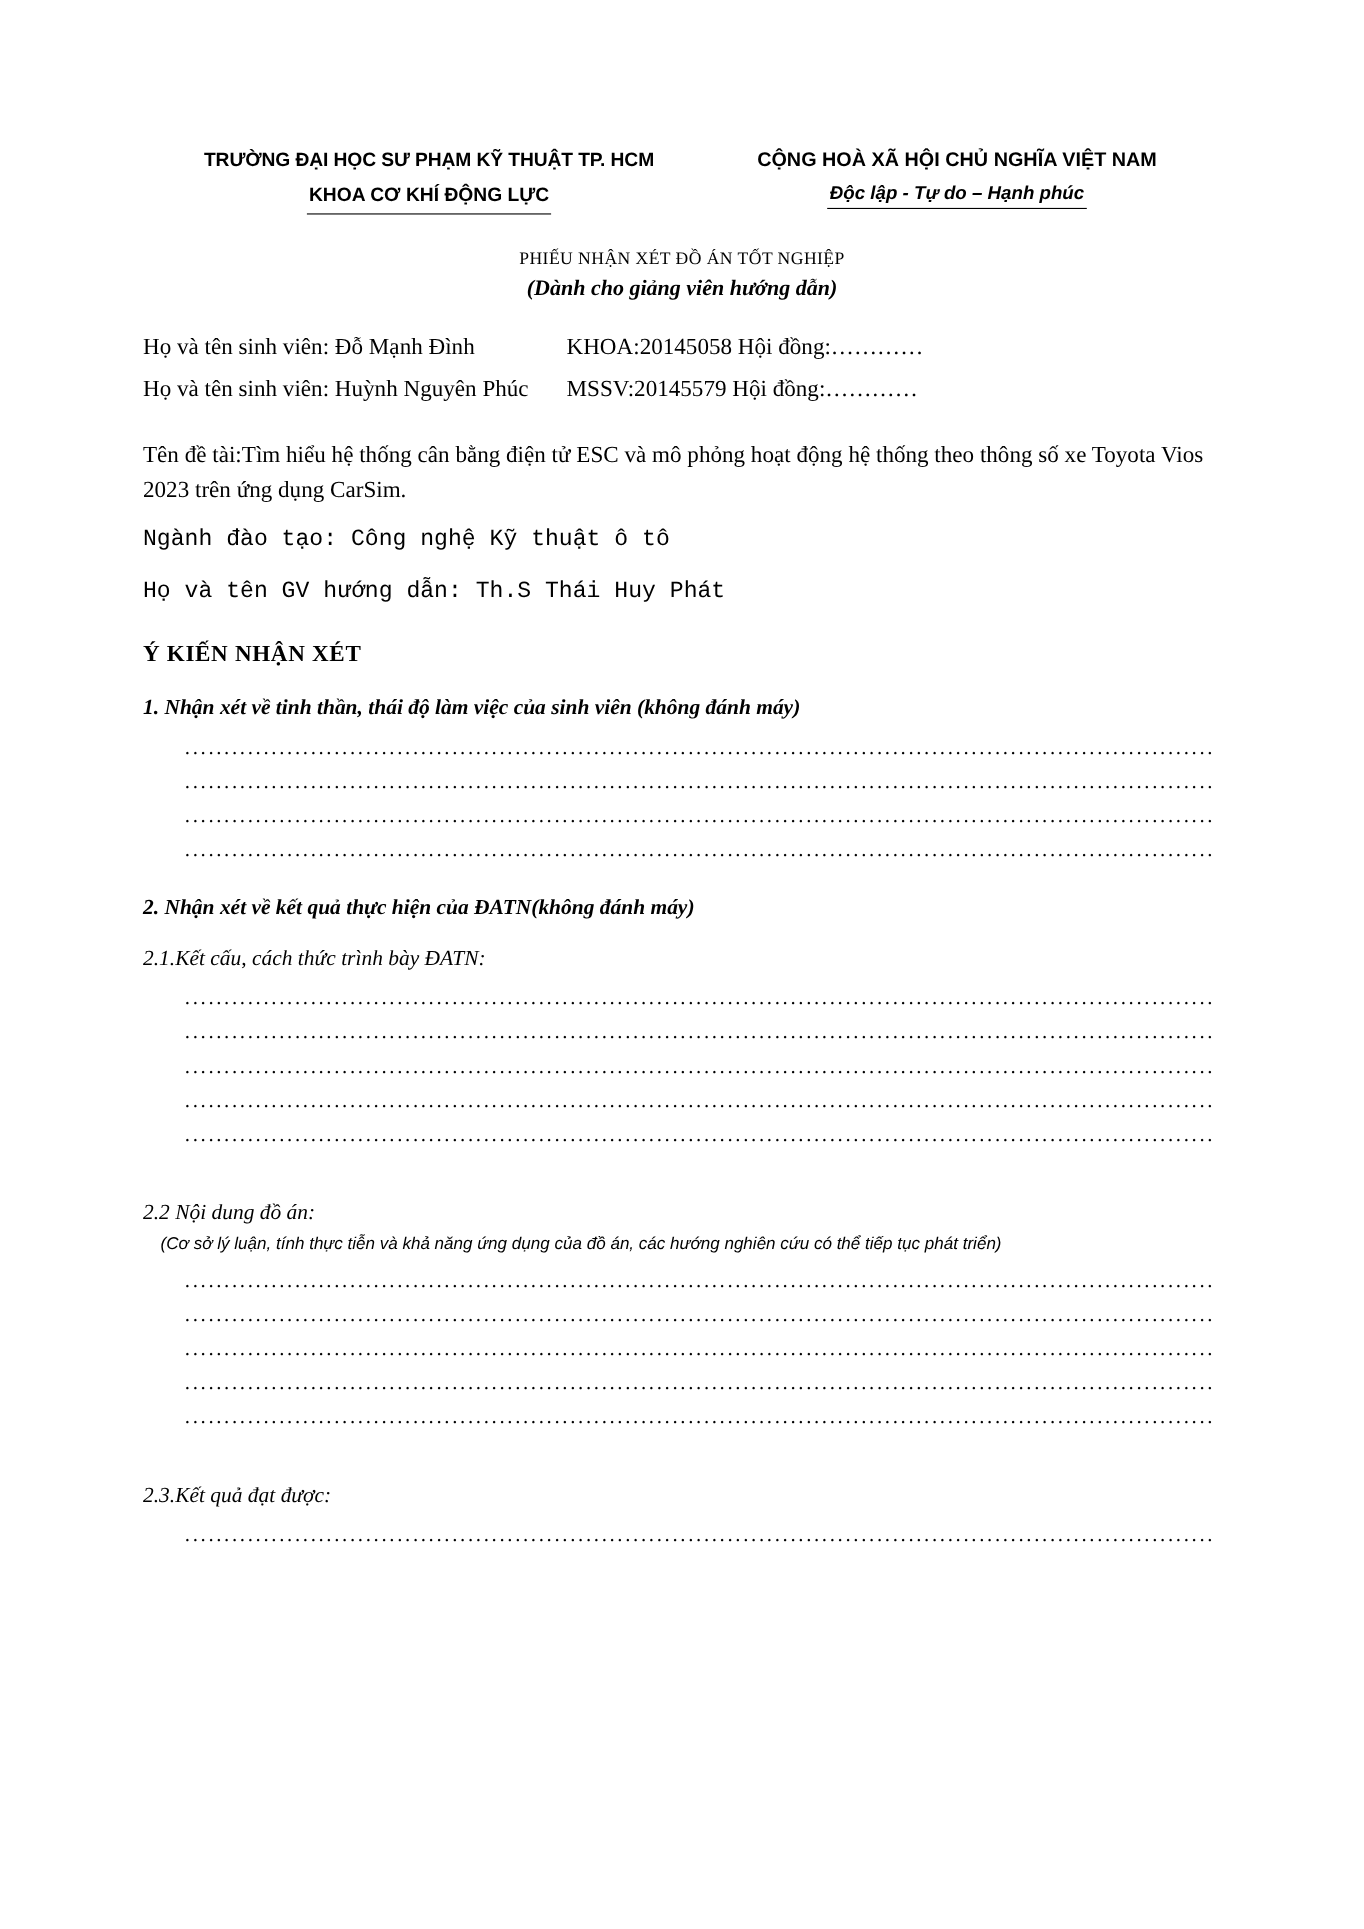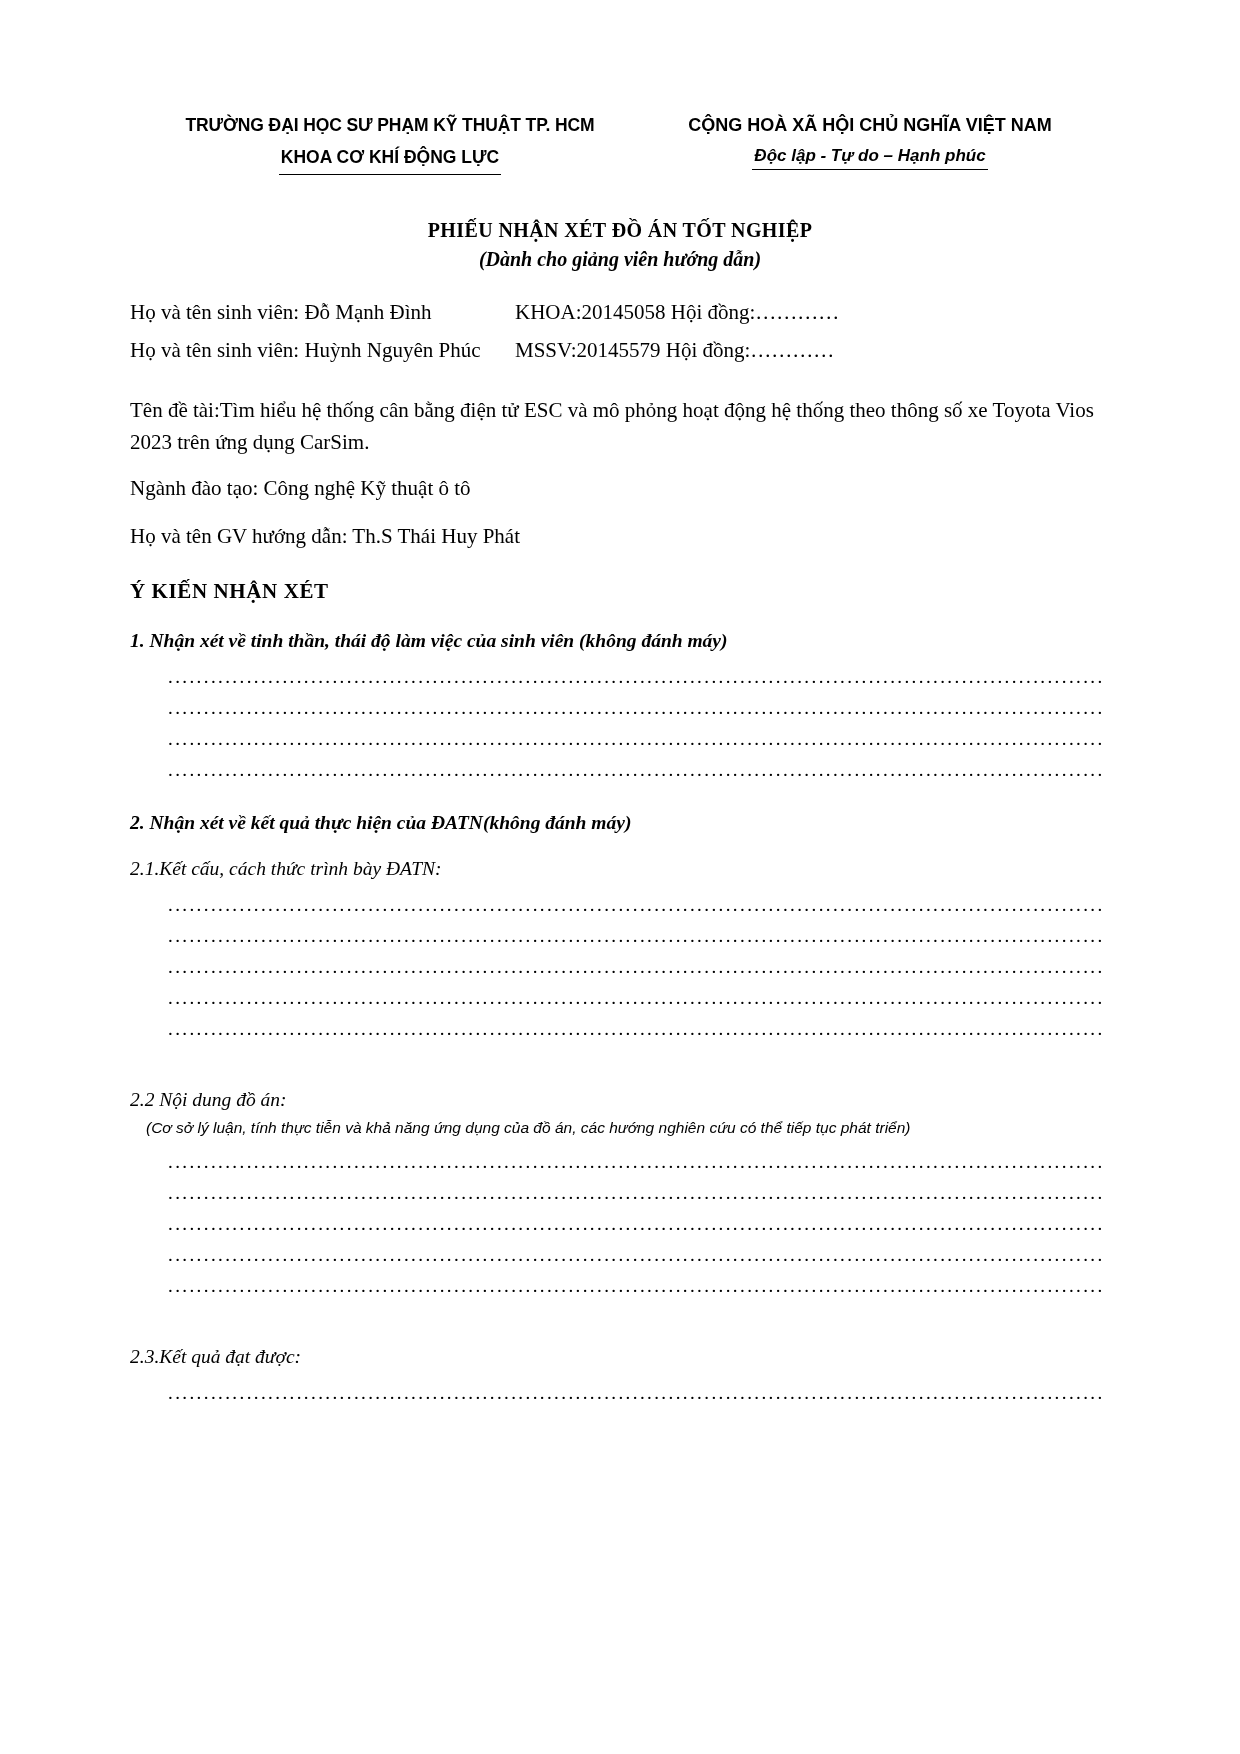--- a/index.html
+++ b/index.html
@@ -18,21 +18,21 @@
   .page {
     position: absolute;
     left: 0; top: 0;
     width: 1240px;
     height: 1754px;
     background: #fff;
   }
   .content {
     position: absolute;
     left: 130px;
-    top: 112px;
+    top: 132px;
     width: 980px;
   }
 
   
   .header {
     display: flex;
     justify-content: flex-start;
     align-items: flex-start;
   }
   .hdr-left {
@@ -79,24 +79,24 @@
     margin-top: 22px;
     margin-left: 160px;
     font-size: 15px;
     font-family: "Liberation Sans", sans-serif;
     font-weight: bold;
   }
 
   
   .doc-title {
     text-align: center;
-    font-size: 20px;
-    font-weight: bold;
+    font-size: 16px;
+    font-weight: normal;
     letter-spacing: 0.4px;
-    margin-top: 44px;
+    margin-top: 32px;
   }
   .doc-subtitle {
     text-align: center;
     font-size: 20px;
     font-weight: bold;
     font-style: italic;
     margin-top: 6px;
   }
 
   
@@ -118,20 +118,21 @@
   }
   .info-para {
     font-size: 21px;
     line-height: 1.55;
     margin-top: 25px;
   }
   .info-single {
     font-size: 21px;
     line-height: 1.82;
     margin-top: 10px;
+    font-family: Liberation Mono, monospace;
   }
 
   
   .section-center {
     text-align: left;
     font-size: 21px;
     font-weight: bold;
     letter-spacing: 0.6px;
     margin-top: 24px;
   }

